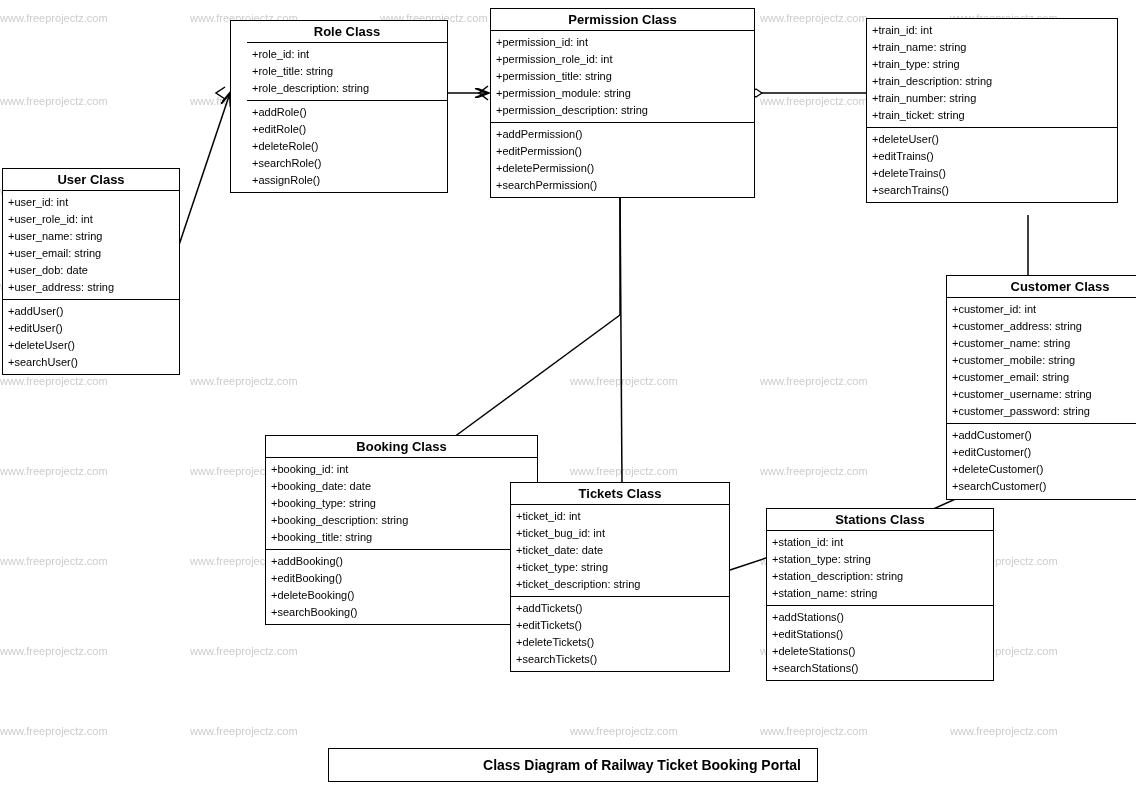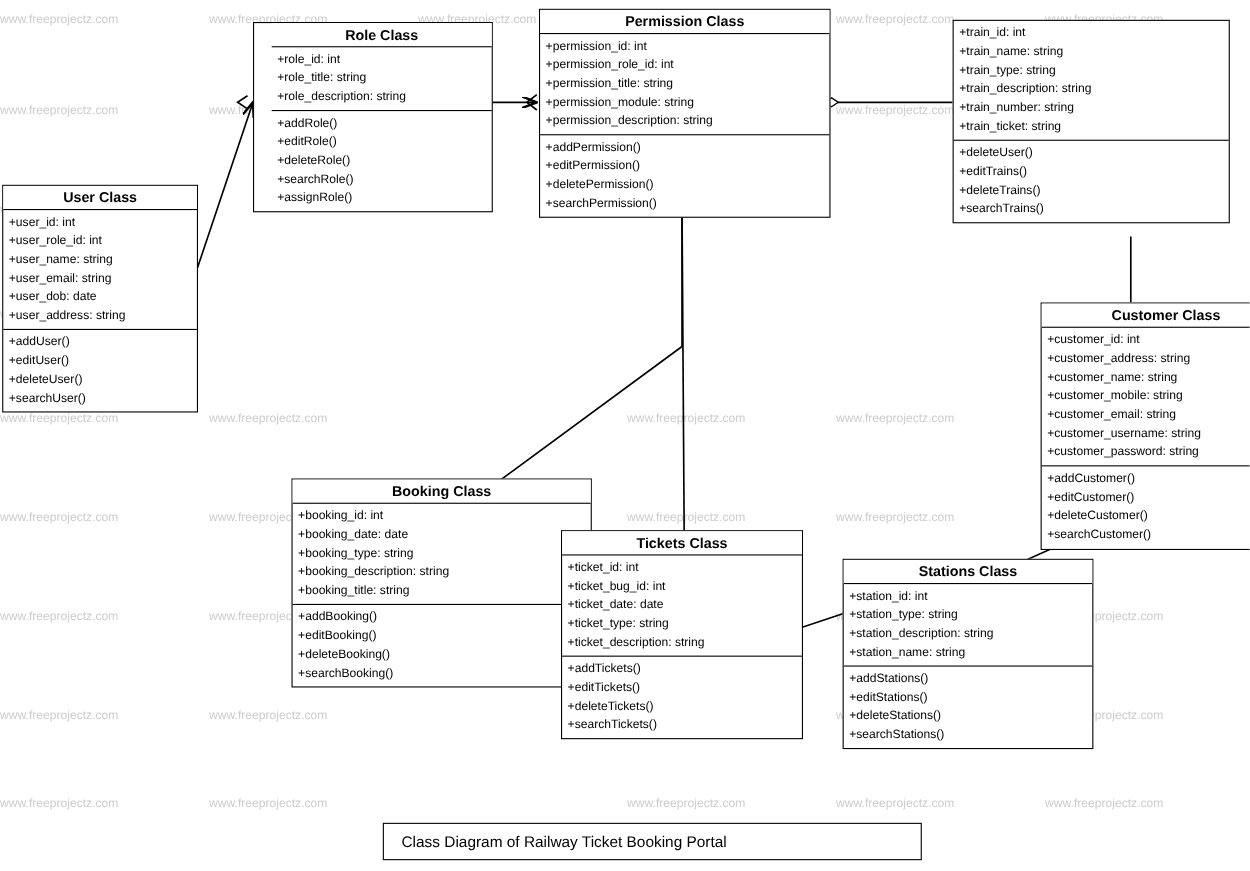--- a/index.html
+++ b/index.html
@@ -55,24 +55,23 @@
       display: block;
       white-space: nowrap;
     }
 
     .caption-box {
       position: absolute;
       border: 1.5px solid #000;
       background: #ffffff;
       padding: 8px 16px;
       font-size: 14px;
-      font-weight: normal;
-      text-align: left;
+      font-weight: bold;
+      text-align: right;
       z-index: 10;
-      margin-left: 20px;
     }
 
     
     .connector-svg {
       position: absolute;
       top: 0; left: 0;
       width: 1136px;
       height: 792px;
       z-index: 5;
       pointer-events: none;

